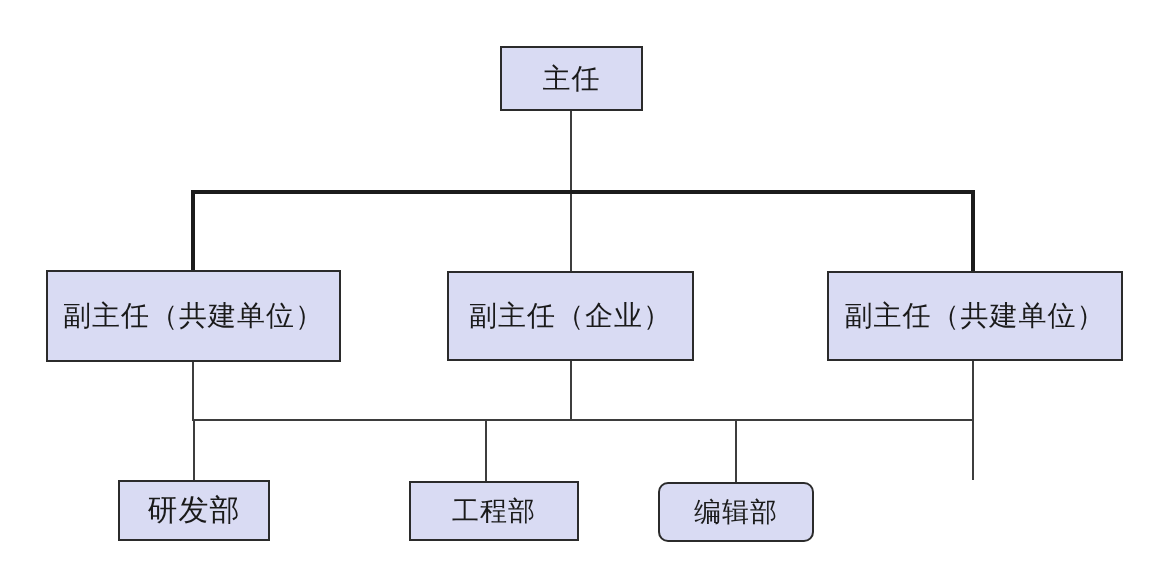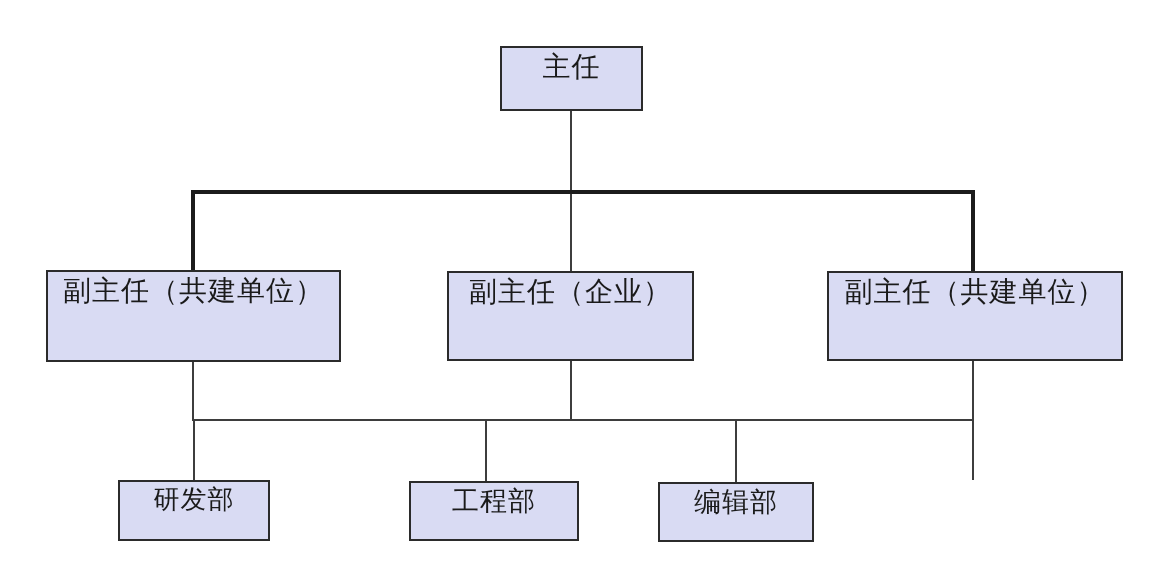--- a/index.html
+++ b/index.html
@@ -15,35 +15,35 @@
     background: var(--background, #ffffff);
     overflow: hidden;
   }
   
   .node {
     position: absolute;
     background: var(--node-fill, #d9dbf3);
     border: 2px solid var(--node-border, #2b2b2b);
     box-sizing: border-box;
     display: flex;
-    align-items: flex-start;
+    align-items: center;
     justify-content: center;
     color: var(--text, #1a1a1a);
     font-size: 28px;
     letter-spacing: 1px;
     white-space: nowrap;
     z-index: 2;
   }
   .n-director { left: 500px; top: 46px;  width: 143px; height: 65px; }
   .n-dl       { left: 46px;  top: 270px; width: 295px; height: 92px; }
   .n-dm       { left: 447px; top: 271px; width: 247px; height: 90px; }
   .n-dr       { left: 827px; top: 271px; width: 296px; height: 90px; }
-  .n-rd       { left: 118px; top: 480px; width: 152px; height: 61px; font-size: 26px; }
+  .n-rd       { left: 118px; top: 480px; width: 152px; height: 61px; font-size: 30px; }
   .n-eng      { left: 409px; top: 481px; width: 170px; height: 60px; font-size: 27px; }
-  .n-edit     { left: 658px; top: 482px; width: 156px; height: 60px; font-size: 27px; }
+  .n-edit     { left: 658px; top: 482px; width: 156px; height: 60px; font-size: 27px; border-radius: 10px; }
   .n-biz      { left: 897px; top: 480px; width: 153px; height: 60px; font-size: 27px; }
 
   
   .line {
     position: absolute;
     background: var(--connector, #3d3d3d);
     z-index: 1;
   }
   .line.bold { background: var(--connector-bold, #1c1c1c); }
 

